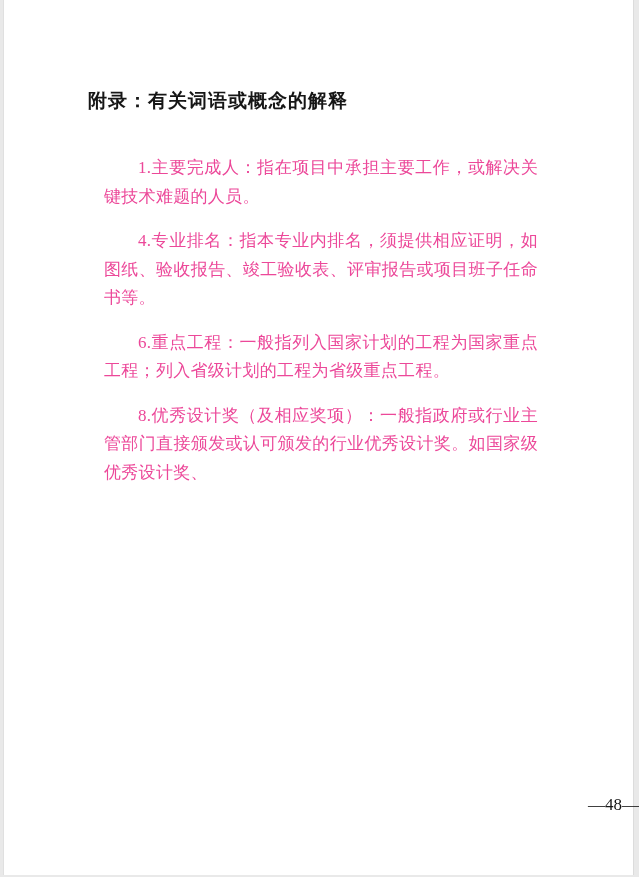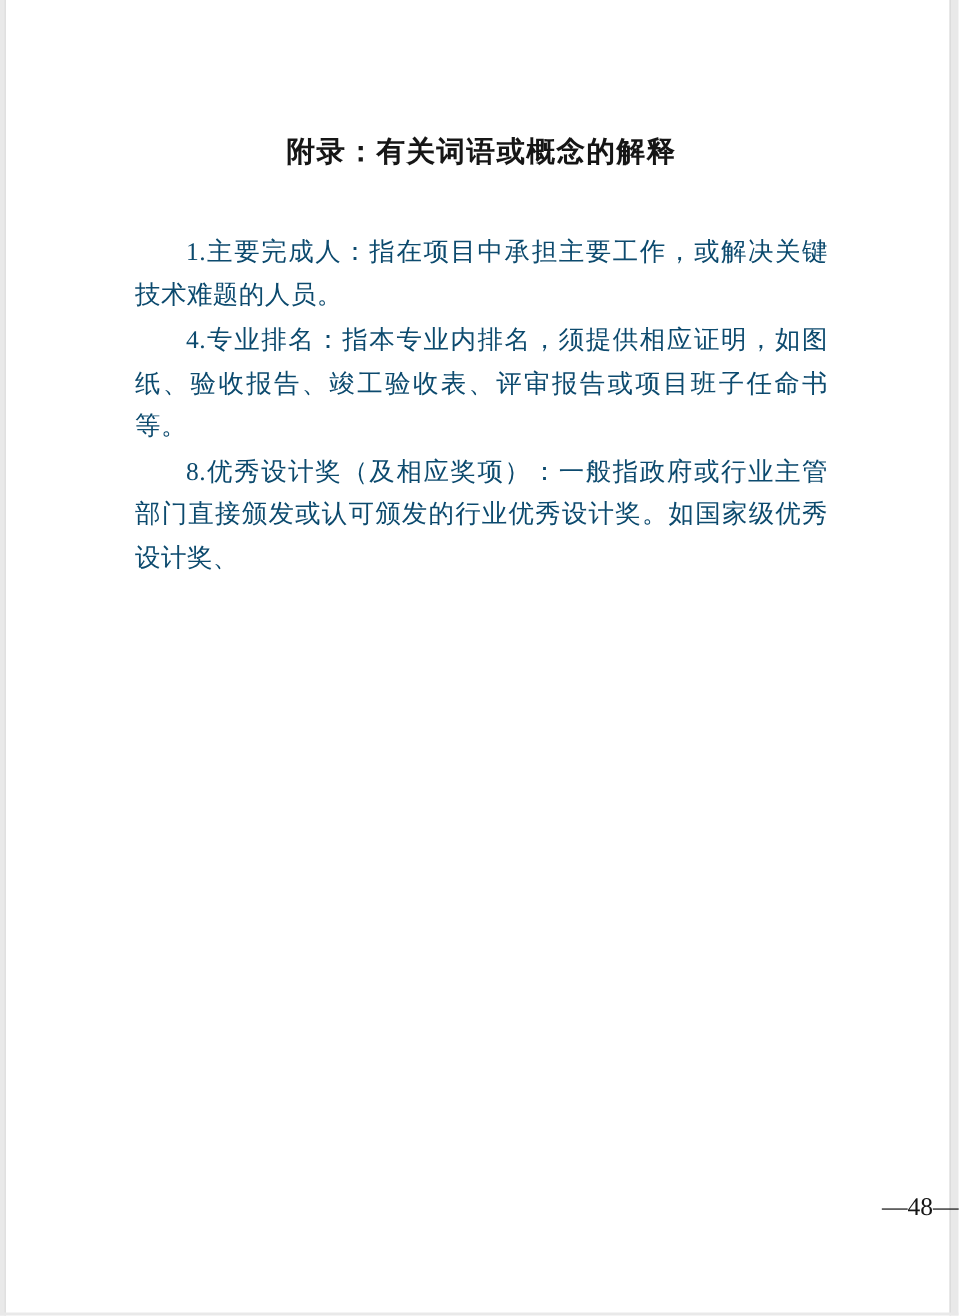--- a/index.html
+++ b/index.html
@@ -35,32 +35,31 @@
     width: 466px;
     color: #161616;
   }
   .heading {
     font-family: "Liberation Sans", sans-serif;
     font-weight: 700;
     font-size: 19px;
     letter-spacing: 1px;
     margin: 0 0 40px 0;
     color: #161616;
-    text-align: center;
   }
   .para {
     font-family: "Liberation Serif", serif;
     font-size: 17px;
     line-height: 28.5px;
     letter-spacing: 0.3px;
-    margin: 2px;
+    margin: 16px;
     text-align: justify;
     text-justify: inter-character;
     text-indent: 2em;
-    color: #0c4a6e;
+    color: #ec4899;
   }
   .footer {
     position: absolute;
     left: 0;
     right: 0;
     top: 795px;
     text-align: right;
     font-family: "Liberation Serif", serif;
     font-size: 17px;
     color: #161616;
@@ -71,19 +70,20 @@
 
 <div class="doc-page">
   <div class="edge edge-left"></div>
   <div class="edge edge-right"></div>
   <div class="edge edge-bottom"></div>
 
   <div class="content">
     <h1 class="heading">附录：有关词语或概念的解释</h1>
     <p class="para">1.主要完成人：指在项目中承担主要工作，或解决关键技术难题的人员。</p>
     <p class="para">4.专业排名：指本专业内排名，须提供相应证明，如图纸、验收报告、竣工验收表、评审报告或项目班子任命书等。</p>
+    <p class="para">6.重点工程：一般指列入国家计划的工程为国家重点工程；列入省级计划的工程为省级重点工程。</p>
     <p class="para">8.优秀设计奖（及相应奖项）：一般指政府或行业主管部门直接颁发或认可颁发的行业优秀设计奖。如国家级优秀设计奖、</p>
   </div>
 
   <div class="footer">
     <span>—48—</span>
   </div>
 </div>
 
 </body></html>

